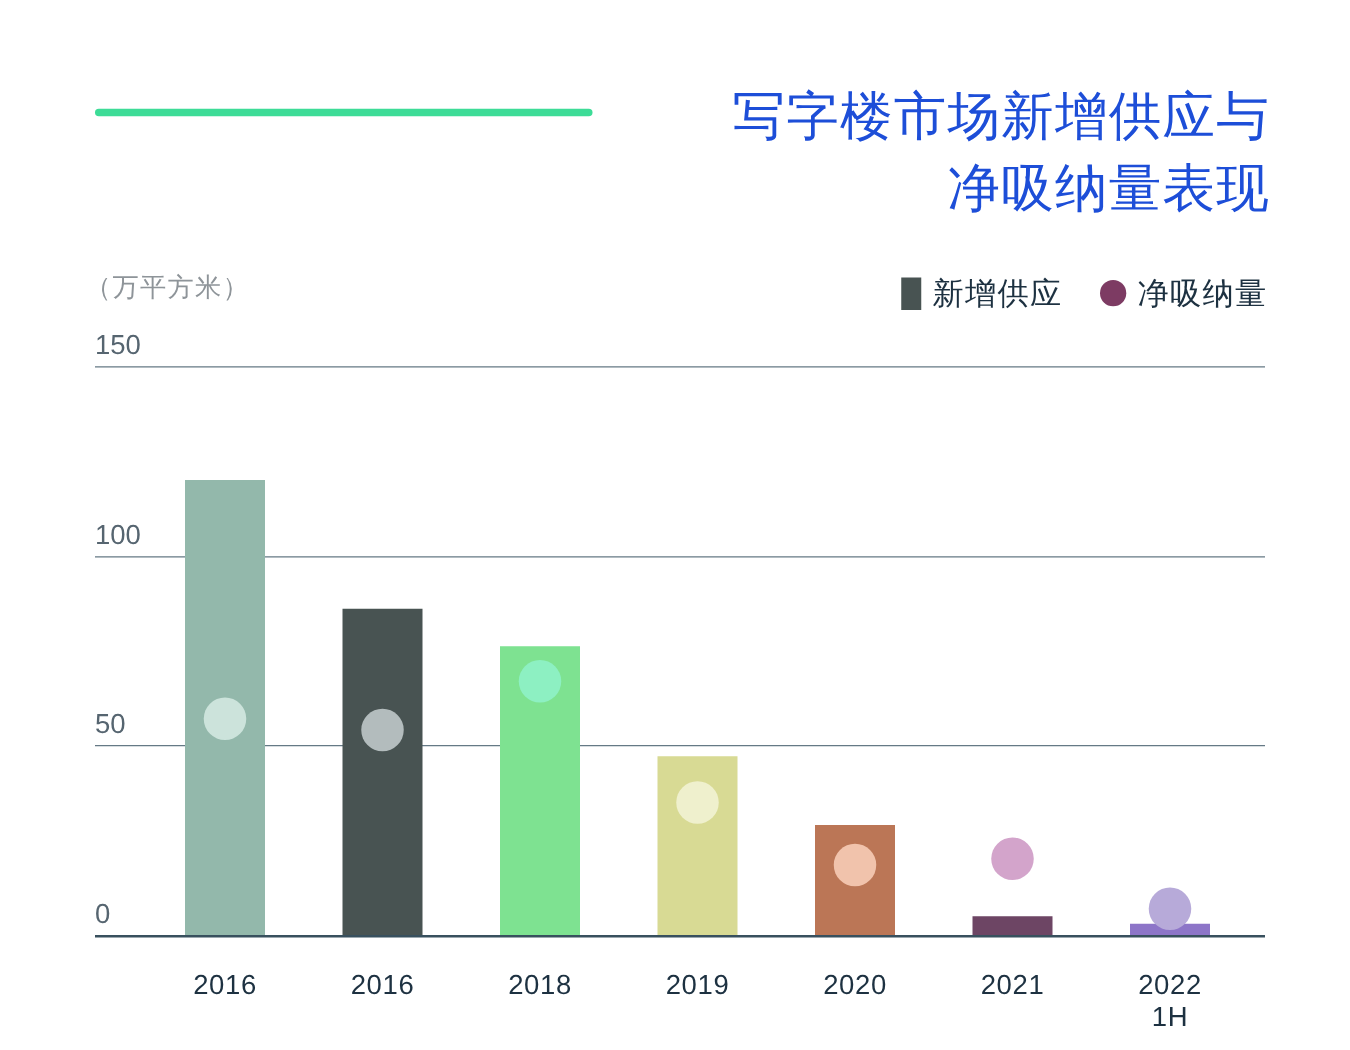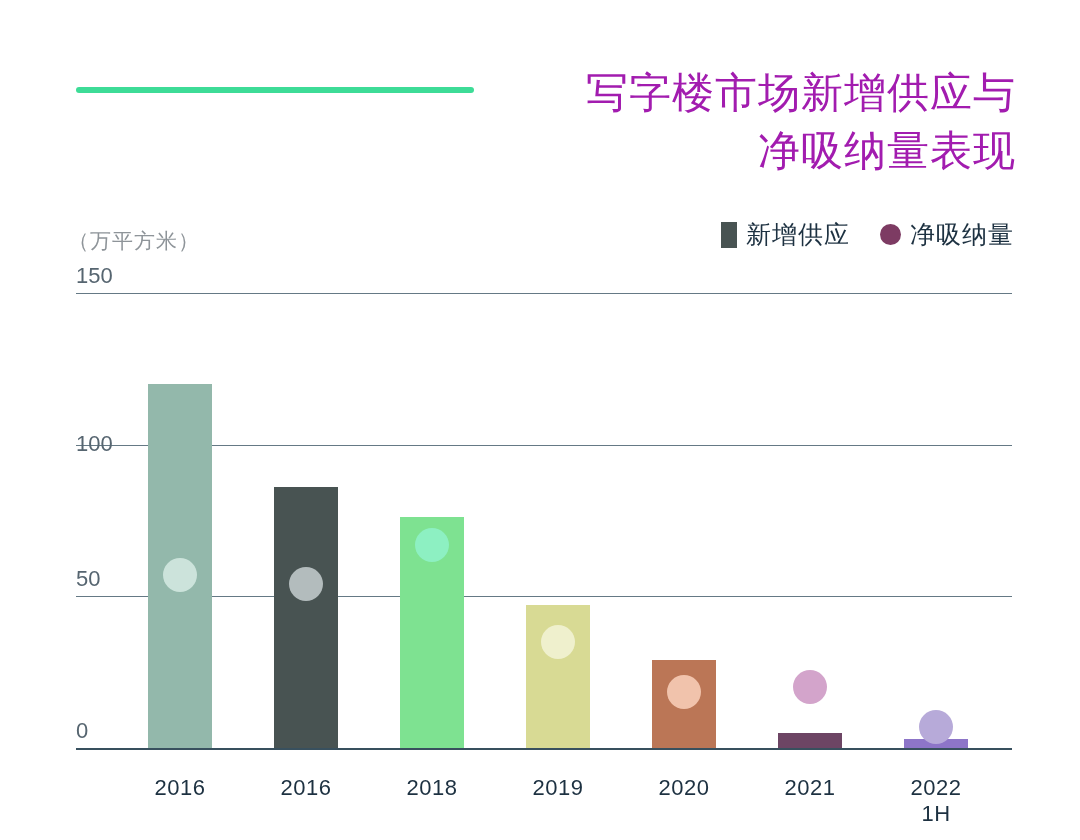--- a/index.html
+++ b/index.html
@@ -33,29 +33,29 @@
   .title {
     position: absolute;
     left: 500px;
     top: 64px;
     width: 516px;
     text-align: right;
     font-size: 42px;
     line-height: 58px;
     font-weight: 400;
     letter-spacing: 1px;
-    color: #a21caf;
+    color: #1d4ed8;
     white-space: pre-line;
   }
 
   
   .unit-label {
     position: absolute;
     left: 68px;
-    top: 227px;
+    top: 216px;
     font-size: 21px;
     color: #8e9499;
     letter-spacing: 1px;
   }
   .legend {
     position: absolute;
     right: 66px;
     top: 218px;
     display: flex;
     align-items: center;
@@ -168,21 +168,21 @@
     </div>
   </div>
 
   <div class="plot">
     <div id="grid-layer">
         <div class="gridline baseline" style="top: 483px;"></div>
         <div class="ytick" style="top: 483px;">0</div>
         <div class="gridline" style="top: 331.333px;"></div>
         <div class="ytick" style="top: 331.333px;">50</div>
         <div class="gridline" style="top: 179.667px;"></div>
-        <div class="ytick" style="top: 179.667px; margin-top: 16px;">100</div>
+        <div class="ytick" style="top: 179.667px;">100</div>
         <div class="gridline" style="top: 28px;"></div>
         <div class="ytick" style="top: 28px;">150</div>
       </div>
     <div class="bars-layer" id="bars-layer">
         <div class="bar" title="新增供应 2016: 120" style="left: 72px; width: 64px; height: 364px; background: rgb(147, 184, 171);"></div>
         <div class="dot" title="净吸纳量 2016: 57" style="width: 34px; height: 34px; left: 87px; top: 293.1px; background: rgb(204, 227, 219);"></div>
         <div class="bar" title="新增供应 2017: 86" style="left: 198px; width: 64px; height: 260.867px; background: rgb(72, 83, 82);"></div>
         <div class="dot" title="净吸纳量 2017: 54" style="width: 34px; height: 34px; left: 213px; top: 302.2px; background: rgb(179, 188, 189);"></div>
         <div class="bar" title="新增供应 2018: 76" style="left: 324px; width: 64px; height: 230.533px; background: rgb(126, 226, 145);"></div>
         <div class="dot" title="净吸纳量 2018: 67" style="width: 34px; height: 34px; left: 339px; top: 262.767px; background: rgb(141, 240, 194);"></div>

